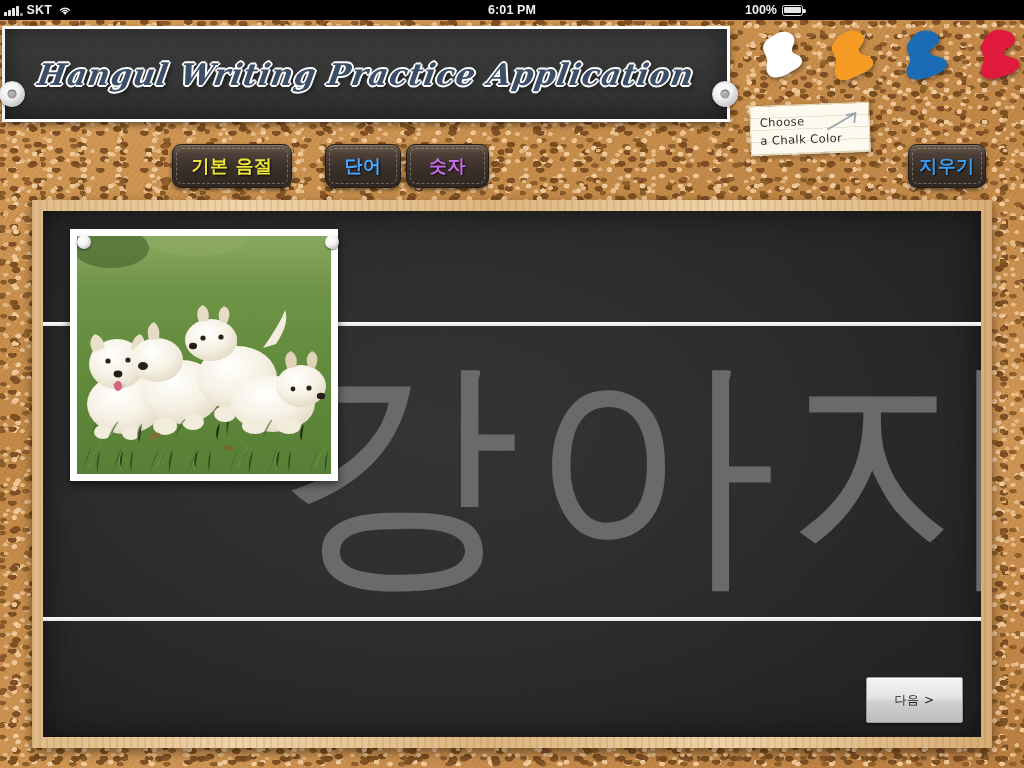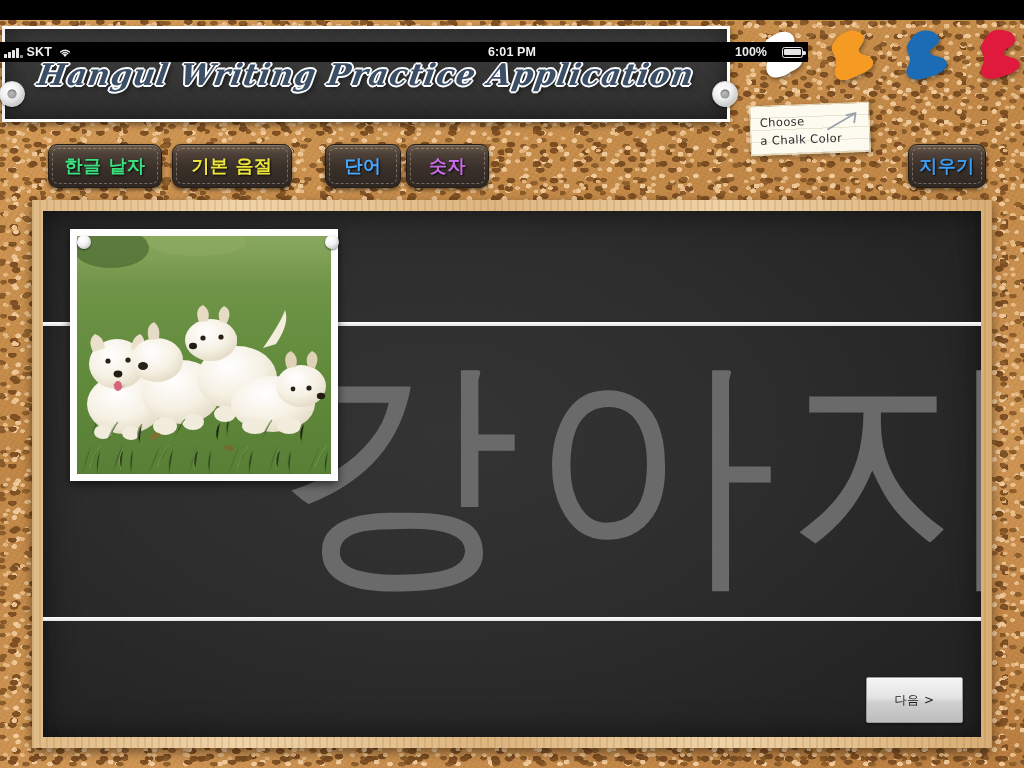--- a/index.html
+++ b/index.html
@@ -8,26 +8,26 @@
     width:1024px; height:768px; overflow:hidden;
     font-family:"Liberation Sans", sans-serif;
     background:#000;
   }
   #root { position:relative; width:1024px; height:768px; overflow:hidden; }
 
   
   .statusbar{
     position:absolute; left:0; top:0; width:808px; height:20px;
     background:#000; color:#e9e9e9; z-index:60;
-    display:flex; align-items:center;margin-top:42px;
+    display:flex; align-items:center;
   }
   .sb-left{ position:absolute; left:4px; display:flex; align-items:center; gap:4px; }
   .sb-center{ position:absolute; left:0; width:1024px; text-align:center;
     font-size:12.5px; font-weight:bold; letter-spacing:.1px; color:#f2f2f2; }
-  .sb-right{ position:absolute; right:5px; display:flex; align-items:center; gap:15px; }
+  .sb-right{ position:absolute; right:5px; display:flex; align-items:center; gap:5px; }
   .sig{ display:flex; align-items:flex-end; gap:1.5px; height:11px; }
   .sig i{ display:block; width:2.5px; background:#e6e6e6; border-radius:.5px; }
   .sig i:nth-child(1){ height:4px; }
   .sig i:nth-child(2){ height:6px; }
   .sig i:nth-child(3){ height:8px; }
   .sig i:nth-child(4){ height:10px; }
   .sig i:nth-child(5){ height:3px; background:#8e8e8e; }
   .carrier{ font-size:12.5px; font-weight:bold; color:#efefef; letter-spacing:.2px; }
   .wifi{ width:14px; height:11px; position:relative; margin-left:2px; }
   .wifi svg{ display:block; }
@@ -330,23 +330,20 @@
 
   <div class="note">
     <span class="nl nl1">Choose</span>
     <span class="nl nl2">a Chalk Color</span>
     <svg class="arrow" viewBox="0 0 38 22">
       <path d="M3 19 L31 4" stroke="#9aa3ad" stroke-width="1.8" fill="none" stroke-linecap="round"></path>
       <path d="M31 4 L22 5.5 M31 4 L29.5 13" stroke="#9aa3ad" stroke-width="1.8" fill="none" stroke-linecap="round"></path>
     </svg>
   </div>
 
-  <div class="btn b0">
-    <span style="color:#3BE07E">한글 낱자</span>
-  </div>
   <div class="btn b1">
     <span style="color:#EDE53A">기본 음절</span>
   </div>
   <div class="btn b2">
     <span style="color:#48A8FF">단어</span>
   </div>
   <div class="btn b3">
     <span style="color:#C86BE8">숫자</span>
   </div>
   <div class="btn berase">

